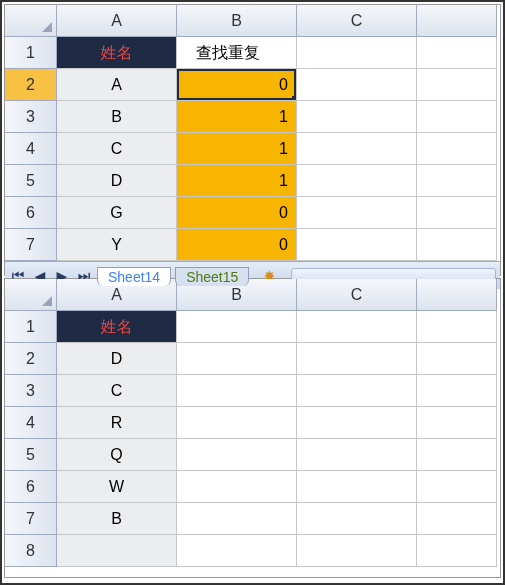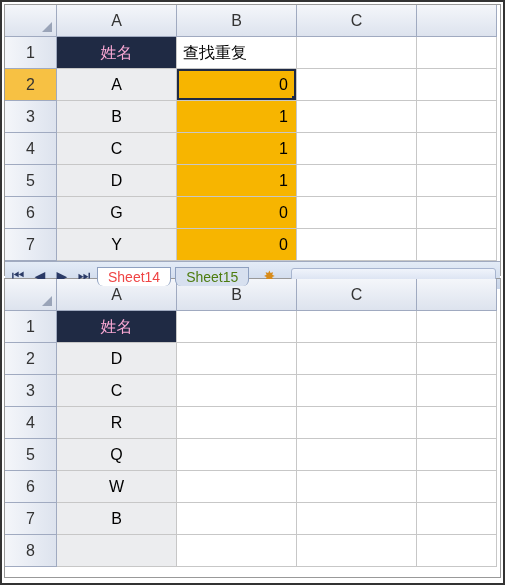--- a/index.html
+++ b/index.html
@@ -57,21 +57,21 @@
     .corner::after{
       content:"";
       position:absolute;
       right:4px; bottom:4px;
       border-style:solid;
       border-width:0 0 10px 10px;
       border-color: transparent transparent #9aa4b8 transparent;
     }
     .darkhdr {
       background: #1f2a44;
-      color: #f9a8d4;
+      color: #ef4444;
       text-align: center;
       font-weight: normal;
     }
     .shade { background: #ecedef; text-align: center; }
     .hl { background: #f7b500; text-align: right; padding-right: 8px; }
     .hl.first { color:#000; }
     .activecell {
       position: relative;
     }
     .activecell::after{
@@ -81,21 +81,21 @@
       border:3px solid #1f2a44;
       pointer-events:none;
     }
     .activecell::before{
       content:"";
       position:absolute;
       right:-3px; bottom:-3px;
       width:7px; height:7px;
       background:#1f2a44;
     }
-    .txtleft{ text-align:left; padding-left:6px; }
+    .txtleft{ text-align:left; padding-left:19px; }
     .tabbar{
       height:28px;
       display:flex;
       align-items:center;
       background:linear-gradient(#e4ecf7,#c8d4e8);
       border-top:1px solid #a0aac0;
       padding:0 4px;
       gap:4px;
       font-size:14px;
     }
@@ -105,21 +105,21 @@
       color:#2a3a66;
       cursor:pointer;
     }
     .tab{
       background:#fff;
       padding:1px 10px;
       border:1px solid #8ea0c0;
       border-bottom:none;
       border-radius:0 0 6px 6px;
       transform: translateY(1px);
-      color:#ef4444;
+      color:#3b82f6;
       cursor:pointer;
     }
     .tab.inactive{ background:#d7e0ef; color:#4d7c0f; }
     .tabend{
       width:24px; height:20px;
       display:flex; align-items:center; justify-content:center;
       color:#d78b1a;
       margin-left:4px;
     }
     .scrollhint{

